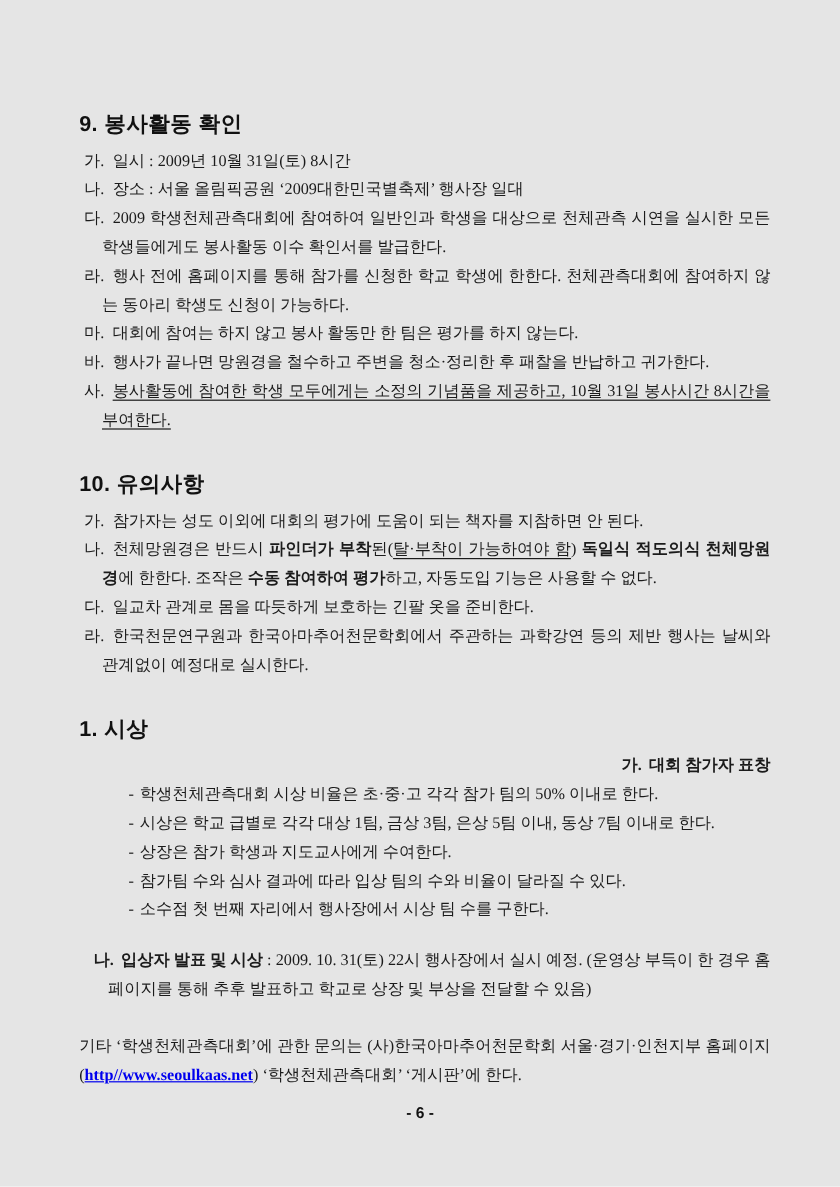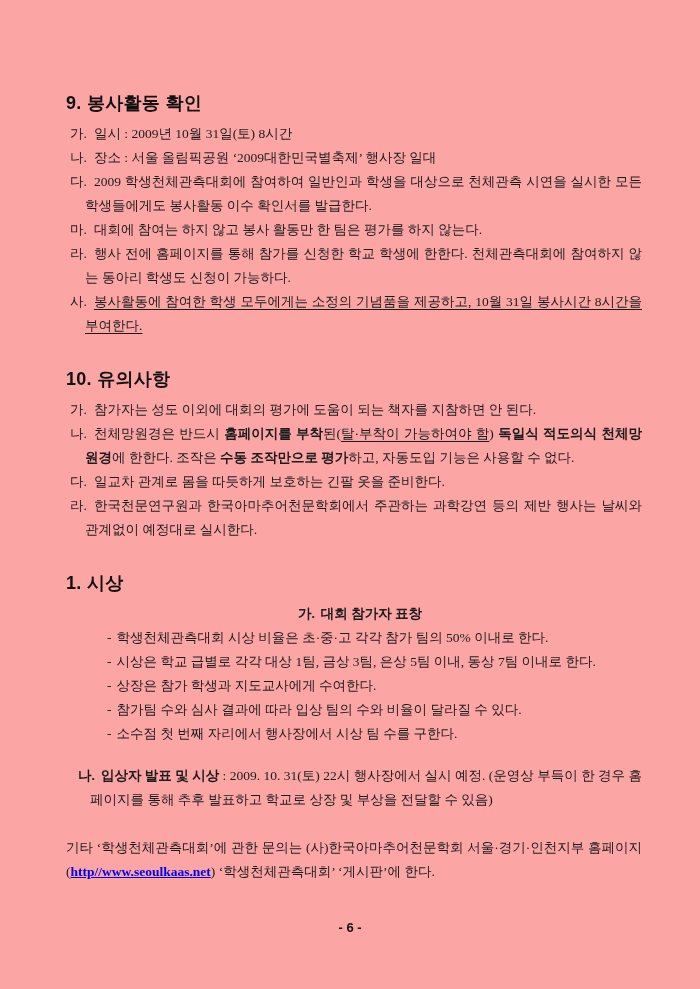--- a/index.html
+++ b/index.html
@@ -2,21 +2,21 @@
 <html lang="ko"><head>
 <meta charset="utf-8">
 <style>
   * { box-sizing: border-box; }
   html, body { margin: 0; padding: 0; background: #ffffff; }
 
   .page {
     position: relative;
     width: 700px;
     height: 989px;
-    background: #fca5a5;
+    background: #e5e5e5;
     color: #1b1b1b;
     font-family: "Liberation Serif", "DejaVu Serif", serif;
     font-size: 13.5px;
     line-height: 24px;
     overflow: hidden;
   }
 
   .content {
     position: absolute;
     top: 92px;
@@ -48,21 +48,21 @@
   }
 
   .lbl { margin-right: 7px; }
 
   .bold { font-weight: bold; }
   .u { text-decoration: underline; text-underline-offset: 3px; }
 
   .sub-head {
     margin: 0 0 0 12px;
     font-weight: bold;
-    text-align: center;
+    text-align: right;
   }
   .sub-head .lbl { margin-right: 6px; }
 
   .bullets { margin-left: 41px; }
   .bullet {
     margin: 0;
     padding-left: 12px;
     text-indent: -12px;
     text-align: justify;
   }
@@ -105,31 +105,32 @@
 
 <div class="page">
   <div class="content">
 
     <section>
       <h2 class="sec-title">9. 봉사활동 확인</h2>
       <div class="list">
         <p class="item"><span class="lbl">가.</span><span>일시 : 2009년 10월 31일(토) 8시간</span></p>
         <p class="item"><span class="lbl">나.</span><span>장소 : 서울 올림픽공원 ‘2009대한민국별축제’ 행사장 일대</span></p>
         <p class="item"><span class="lbl">다.</span><span>2009 학생천체관측대회에 참여하여 일반인과 학생을 대상으로 천체관측 시연을 실시한 모든 학생들에게도 봉사활동 이수 확인서를 발급한다.</span></p>
+        <p class="item"><span class="lbl">라.</span><span>행사 전에 홈페이지를 통해 참가를 신청한 학교 학생에 한한다. 천체관측대회에 참여하지 않는 동아리 학생도 신청이 가능하다.</span></p>
         <p class="item"><span class="lbl">마.</span><span>대회에 참여는 하지 않고 봉사 활동만 한 팀은 평가를 하지 않는다.</span></p>
-        <p class="item"><span class="lbl">라.</span><span>행사 전에 홈페이지를 통해 참가를 신청한 학교 학생에 한한다. 천체관측대회에 참여하지 않는 동아리 학생도 신청이 가능하다.</span></p>
+        <p class="item"><span class="lbl">바.</span><span>행사가 끝나면 망원경을 철수하고 주변을 청소·정리한 후 패찰을 반납하고 귀가한다.</span></p>
         <p class="item"><span class="lbl">사.</span><span class="u">봉사활동에 참여한 학생 모두에게는 소정의 기념품을 제공하고, 10월 31일 봉사시간 8시간을 부여한다.</span></p>
       </div>
     </section>
 
     <section>
       <h2 class="sec-title">10. 유의사항</h2>
       <div class="list">
         <p class="item"><span class="lbl">가.</span><span>참가자는 성도 이외에 대회의 평가에 도움이 되는 책자를 지참하면 안 된다.</span></p>
-        <p class="item"><span class="lbl">나.</span><span>천체망원경은 반드시 </span><span class="bold">홈페이지를 부착</span><span>된(</span><span class="u">탈·부착이 가능하여야 함</span><span>) </span><span class="bold">독일식 적도의식 천체망원경</span><span>에 한한다. 조작은 </span><span class="bold">수동 조작만으로 평가</span><span>하고, 자동도입 기능은 사용할 수 없다.</span></p>
+        <p class="item"><span class="lbl">나.</span><span>천체망원경은 반드시 </span><span class="bold">파인더가 부착</span><span>된(</span><span class="u">탈·부착이 가능하여야 함</span><span>) </span><span class="bold">독일식 적도의식 천체망원경</span><span>에 한한다. 조작은 </span><span class="bold">수동 참여하여 평가</span><span>하고, 자동도입 기능은 사용할 수 없다.</span></p>
         <p class="item"><span class="lbl">다.</span><span>일교차 관계로 몸을 따듯하게 보호하는 긴팔 옷을 준비한다.</span></p>
         <p class="item"><span class="lbl">라.</span><span>한국천문연구원과 한국아마추어천문학회에서 주관하는 과학강연 등의 제반 행사는 날씨와 관계없이 예정대로 실시한다.</span></p>
       </div>
     </section>
 
     <section>
       <h2 class="sec-title">1. 시상</h2>
       <p class="sub-head"><span class="lbl">가.</span><span>대회 참가자 표창</span></p>
       <div class="bullets">
         <p class="bullet"><span class="dash">-</span><span>학생천체관측대회 시상 비율은 초·중·고 각각 참가 팀의 50% 이내로 한다.</span></p>

